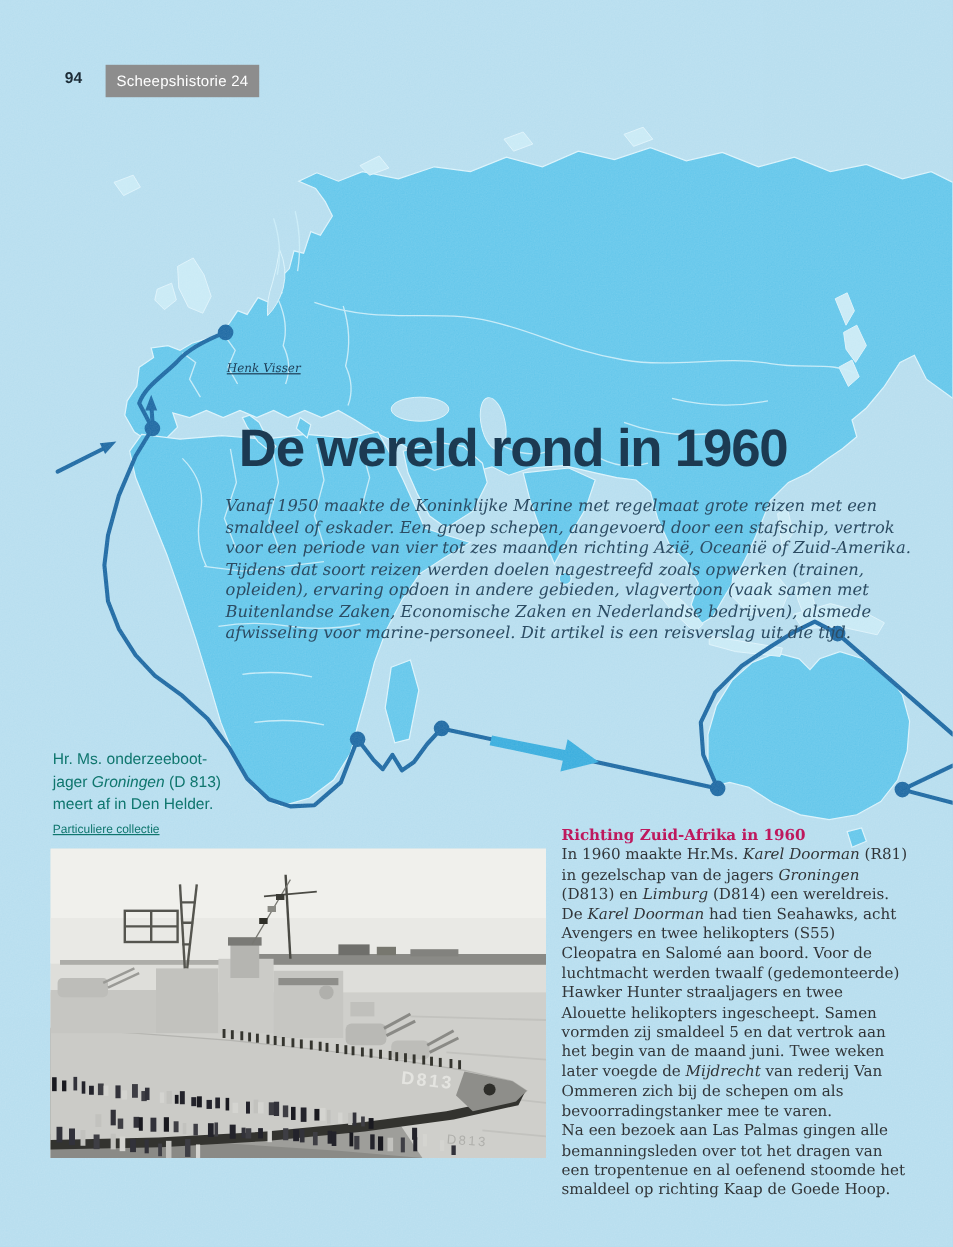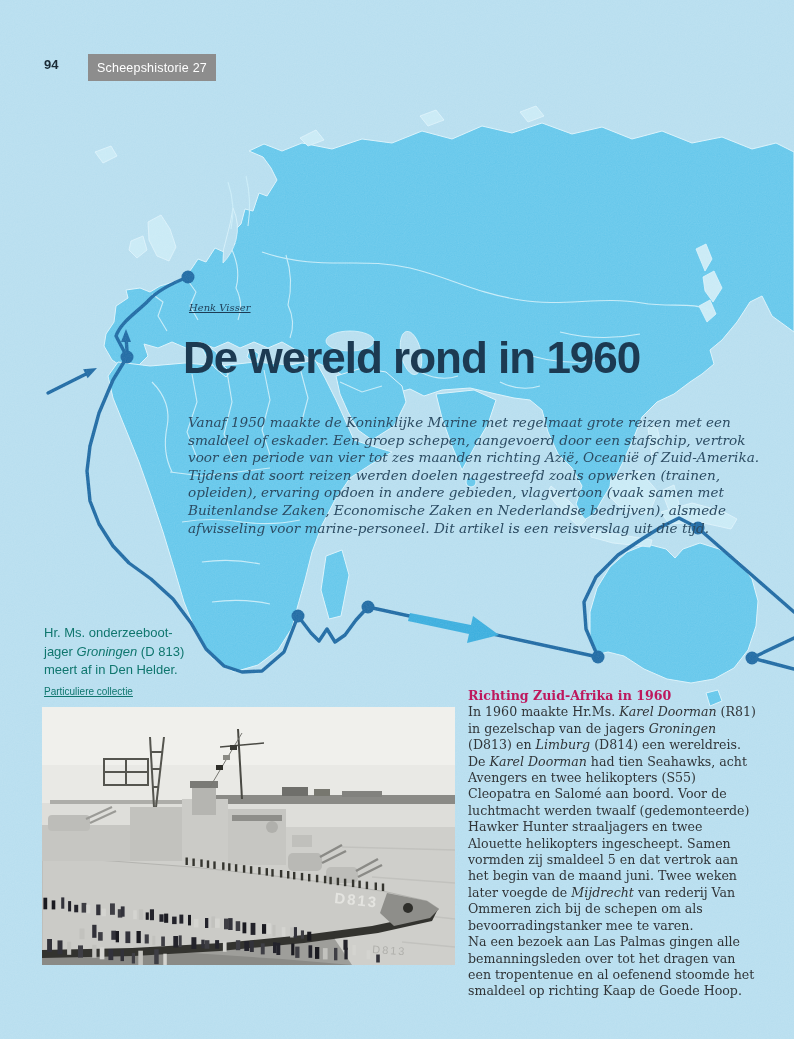--- a/index.html
+++ b/index.html
@@ -1,26 +1,26 @@
 <!DOCTYPE html>
 <html><head>
 <meta charset="utf-8">
 <style>
   html,body{margin:0;padding:0;background:#b3dcee;}
   #page{position:relative;width:794px;height:1039px;overflow:hidden;background:#b3dcee;
         font-family:"Liberation Sans",sans-serif;}
   #map-svg{position:absolute;left:0;top:0;width:794px;height:1039px;}
   #photo-svg{position:absolute;left:42px;top:707px;width:413px;height:258px;}
-  .pagenum{position:absolute;left:44px;top:57px;font-size:13px;font-weight:bold;color:#1b2b36;}
+  .pagenum{position:absolute;left:54px;top:57px;font-size:13px;font-weight:bold;color:#1b2b36;}
   .badge{position:absolute;left:88px;top:54px;width:128px;height:27px;background:#8d8d8d;
          display:flex;align-items:center;justify-content:center;}
   .badge span{color:#ffffff;font-size:12.5px;letter-spacing:.2px;}
   .author{position:absolute;left:189px;top:302px;font-family:"DejaVu Serif",serif;
           font-style:italic;font-size:10px;color:#1d3c55;text-decoration:underline;}
-  .title{position:absolute;left:183px;top:333px;margin:0;font-size:44px;font-weight:bold;
+  .title{position:absolute;left:183px;top:333px;margin:16px;font-size:44px;font-weight:bold;
          color:#1c3a52;letter-spacing:-1px;font-family:"Liberation Sans",sans-serif;}
   .intro{position:absolute;left:188px;top:414px;width:574px;margin:0;
          font-family:"DejaVu Serif",serif;font-style:italic;font-size:13.6px;
          line-height:17.6px;color:#2c4c63;}
   .caption{position:absolute;left:44px;top:624px;width:200px;font-size:13px;
            line-height:18.5px;color:#0f766e;}
   .caption .credit{margin-top:3px;font-size:10px;text-decoration:underline;}
   .caption .it{font-style:italic;}
   .column{position:absolute;left:468px;top:688px;width:292px;
           font-family:"DejaVu Serif",serif;font-size:12.6px;line-height:16.4px;color:#313538;}
@@ -122,21 +122,21 @@
         <polygon points="126,329 121,342 131,342" fill="#11619e"></polygon>
       </g>
       <polygon points="410,613 471,625 473,616 499,635 467,643 469,634 408,621" fill="#2ea9dc"></polygon>
     </g>
 
     <rect width="794" height="1039" filter="url(#paper)" opacity="0.15"></rect>
   </svg>
 
   <div class="pagenum">94</div>
   <div class="badge">
-    <span>Scheepshistorie 27</span>
+    <span>Scheepshistorie 24</span>
   </div>
 
   <div class="author">Henk Visser</div>
   <h1 class="title">De wereld rond in 1960</h1>
   <p class="intro">Vanaf 1950 maakte de Koninklijke Marine met regelmaat grote reizen met een smaldeel of eskader. Een groep schepen, aangevoerd door een stafschip, vertrok voor een periode van vier tot zes maanden richting Azië, Oceanië of Zuid-Amerika. Tijdens dat soort reizen werden doelen nagestreefd zoals opwerken (trainen, opleiden), ervaring opdoen in andere gebieden, vlagvertoon (vaak samen met Buitenlandse Zaken, Economische Zaken en Nederlandse bedrijven), alsmede afwisseling voor marine-personeel. Dit artikel is een reisverslag uit die tijd.</p>
 
   <div class="caption">
     <div><span>Hr. Ms. onderzeeboot-</span></div>
     <div><span>jager </span><span class="it">Groningen</span><span> (D 813)</span></div>
     <div><span>meert af in Den Helder.</span></div>

